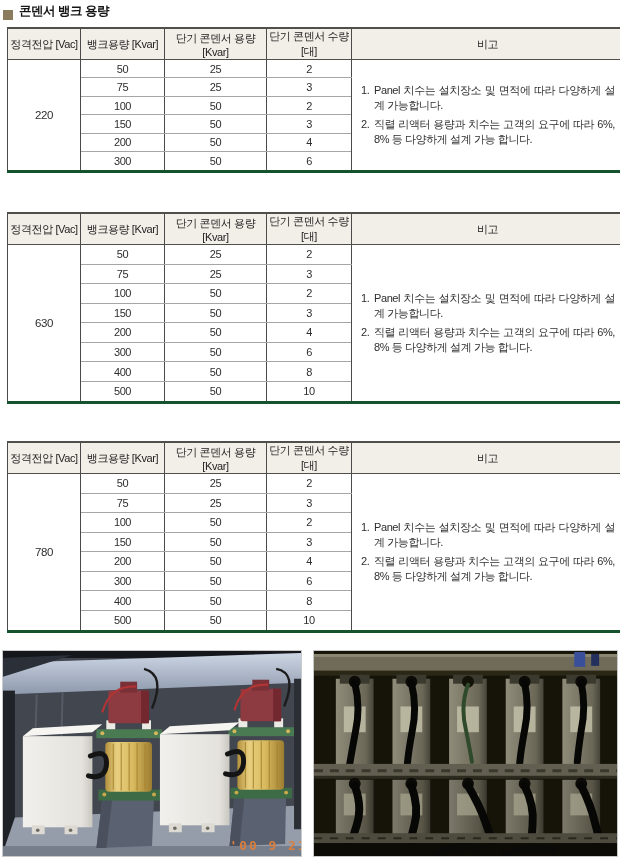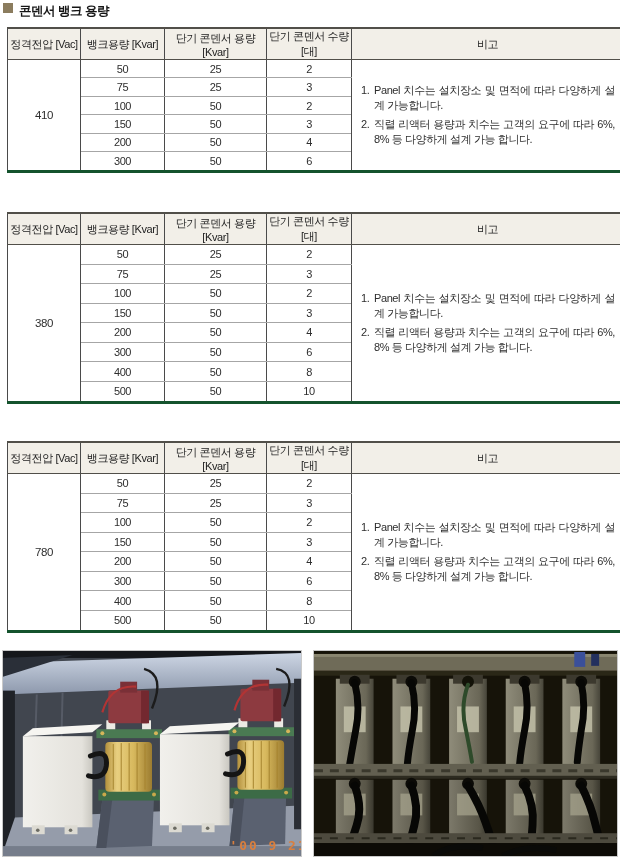--- a/index.html
+++ b/index.html
@@ -1,21 +1,21 @@
 <!DOCTYPE html>
 <html><head>
 <meta charset="utf-8">
 <style>
   * { margin:0; padding:0; box-sizing:border-box; }
   html,body { background:#ffffff; }
   body { width:620px; height:862px; font-family:"Liberation Sans", sans-serif; }
   #page { position:relative; width:620px; height:862px; background:#fff; overflow:hidden; }
 
   
-  .doc-title { position:absolute; top:3px; left:3px; display:flex; align-items:flex-start; gap:6px; }
+  .doc-title { position:absolute; top:3px; left:3px; display:flex; align-items:flex-end; gap:6px; }
   .bullet-sq { width:10px; height:10px; background:#8b7c5e; display:inline-block; }
   .doc-title span.t { font-size:12.5px; font-weight:bold; color:#151515; letter-spacing:-0.5px; }
 
   
   table.cap { position:absolute; left:7px; width:616px; border-collapse:collapse; table-layout:fixed;
     border-top:2px solid #514f49; border-bottom:3px solid #14532d;
     font-size:11px; color:#2e2e2e; }
   #tbl0 { top:27px;  height:146px; }
   #tbl1 { top:212px; height:192px; }
   #tbl2 { top:441px; height:192px; }
@@ -59,21 +59,21 @@
         <tr>
           <th>정격전압 [Vac]</th>
           <th>뱅크용량 [Kvar]</th>
           <th>단기 콘덴서 용량 [Kvar]</th>
           <th>단기 콘덴서 수량 [대]</th>
           <th>비고</th>
         </tr>
       </thead>
     <tbody>
         <tr>
-          <td rowspan="6" class="voltage">410</td>
+          <td rowspan="6" class="voltage">220</td>
           <td>50</td>
           <td>25</td>
           <td>2</td>
           <td rowspan="6" class="remarks">
             <div class="remark">
               <span class="rnum">1.</span>
               <span class="rtext">Panel 치수는 설치장소 및 면적에 따라 다양하게 설계 가능합니다.</span>
             </div>
             <div class="remark">
               <span class="rnum">2.</span>
@@ -121,21 +121,21 @@
         <tr>
           <th>정격전압 [Vac]</th>
           <th>뱅크용량 [Kvar]</th>
           <th>단기 콘덴서 용량 [Kvar]</th>
           <th>단기 콘덴서 수량 [대]</th>
           <th>비고</th>
         </tr>
       </thead>
     <tbody>
         <tr>
-          <td rowspan="8" class="voltage">380</td>
+          <td rowspan="8" class="voltage">630</td>
           <td>50</td>
           <td>25</td>
           <td>2</td>
           <td rowspan="8" class="remarks">
             <div class="remark">
               <span class="rnum">1.</span>
               <span class="rtext">Panel 치수는 설치장소 및 면적에 따라 다양하게 설계 가능합니다.</span>
             </div>
             <div class="remark">
               <span class="rnum">2.</span>

